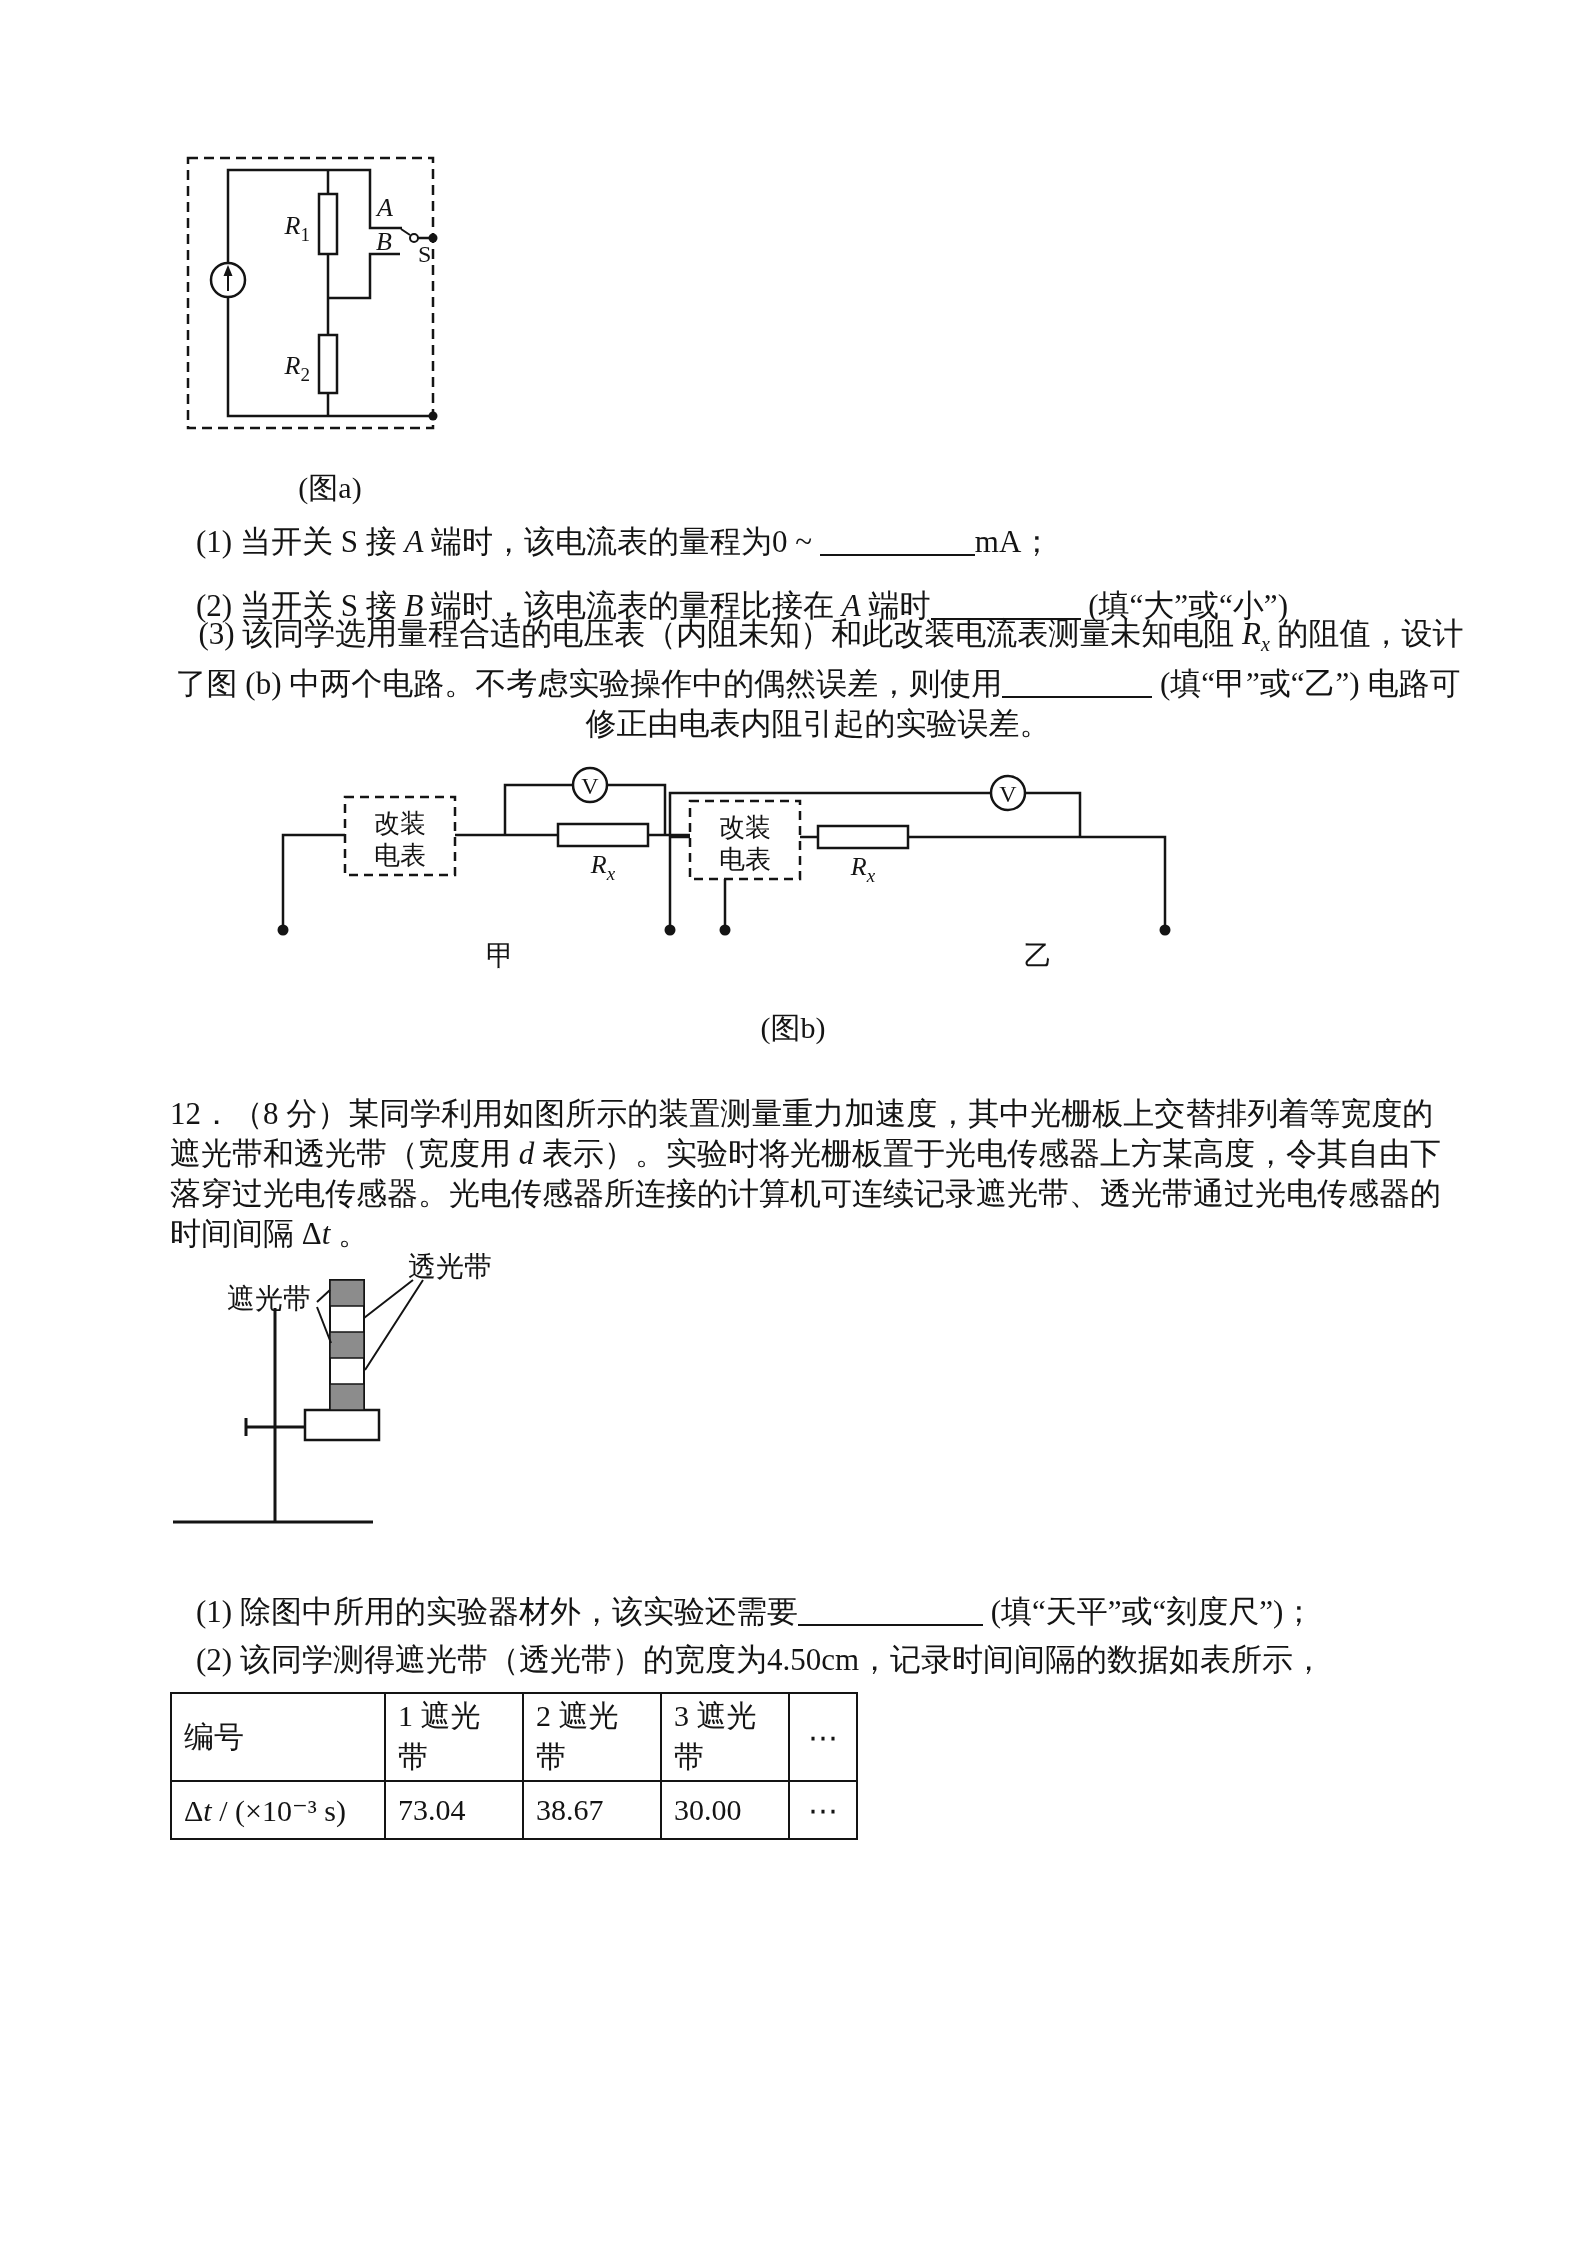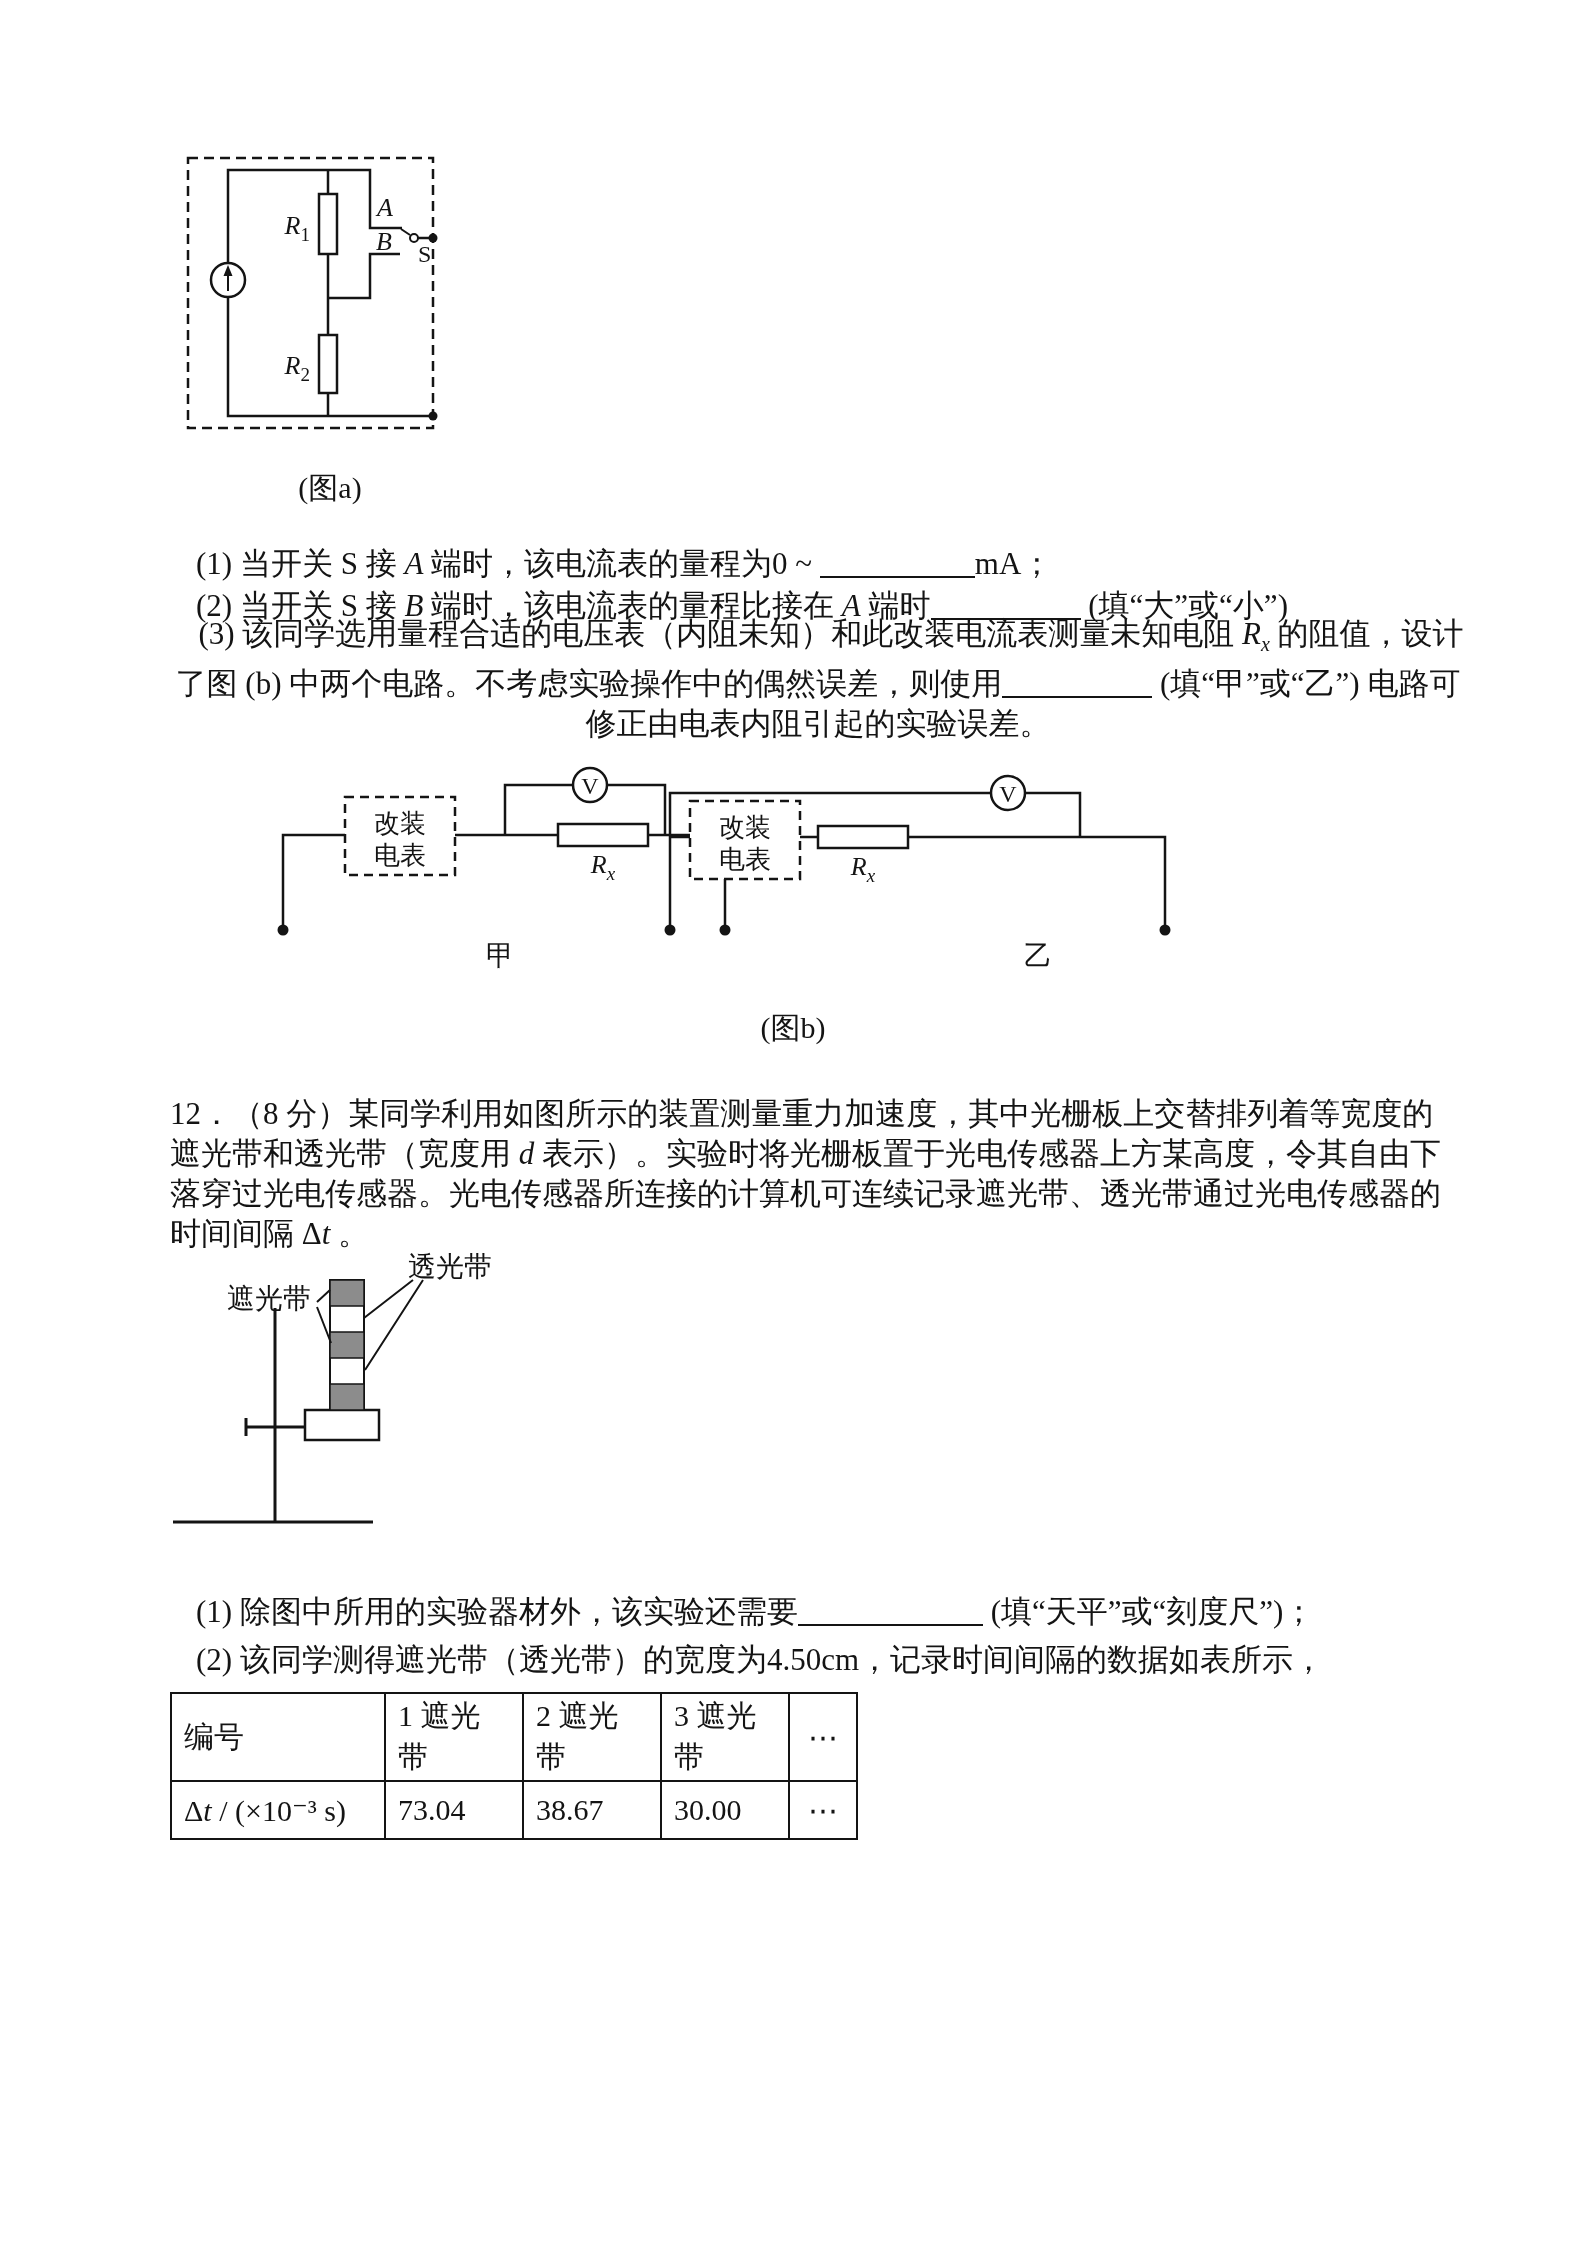--- a/index.html
+++ b/index.html
@@ -38,21 +38,21 @@
   <circle cx="253" cy="88" r="4.5" fill="#141414"></circle>
   <circle cx="253" cy="266" r="4.5" fill="#141414"></circle>
   <text x="130" y="84" text-anchor="end" font-size="26"><tspan font-style="italic">R</tspan><tspan dy="7" font-size="19">1</tspan></text>
   <text x="130" y="224" text-anchor="end" font-size="26"><tspan font-style="italic">R</tspan><tspan dy="7" font-size="19">2</tspan></text>
   <text x="197" y="66" font-size="26" font-style="italic">A</text>
   <text x="196" y="100" font-size="26" font-style="italic">B</text>
   <text x="238" y="112" font-size="24">S</text>
 </svg>
 <div class="abs fig-caption" style="left:180px; top:468px; width:300px;">(图a)</div>
 
-<div class="abs txt" style="left:196px; top:544px; width:1320px;"><span>(1) 当开关 S 接 </span><span class="var">A</span><span> 端时，该电流表的量程为</span><span>0 ~ </span><span class="blank" style="width:155px;"></span><span>mA；</span></div>
+<div class="abs txt" style="left:196px; top:522px; width:1320px;"><span>(1) 当开关 S 接 </span><span class="var">A</span><span> 端时，该电流表的量程为</span><span>0 ~ </span><span class="blank" style="width:155px;"></span><span>mA；</span></div>
 
 <div class="abs txt" style="left:196px; top:586px; width:1320px;"><span>(2) 当开关 S 接 </span><span class="var">B</span><span> 端时，该电流表的量程比接在 </span><span class="var">A</span><span> 端时</span><span class="blank" style="width:150px;"></span><span> (填“大”或“小”)</span></div>
 
 <div class="abs txt" style="left:170px; top:614px; width:1296px; text-indent:26px;text-align:center;"><span>(3) 该同学选用量程合适的电压表（内阻未知）和此改装电流表测量未知电阻 </span><span class="var">R</span><sub class="subvar">x</sub><span> 的阻值，设计了图 (b) 中两个电路。不考虑实验操作中的偶然误差，则使用</span><span class="blank" style="width:150px;"></span><span> (填“甲”或“乙”) 电路可修正由电表内阻引起的实验误差。</span></div>
 
 <svg class="abs" style="left:170px; top:765px;" width="1246" height="235" viewBox="0 0 1246 235">
 
   <g>
     <path d="M113,165 V70 H175 M285,70 H388 M478,70 H555 V165 M335,70 V20 H403 M437,20 H495 V70" fill="none" stroke="#141414" stroke-width="2.5"></path>
     <rect x="175" y="32" width="110" height="78" fill="#ffffff" stroke="#141414" stroke-width="2.5" stroke-dasharray="9 6"></rect>

